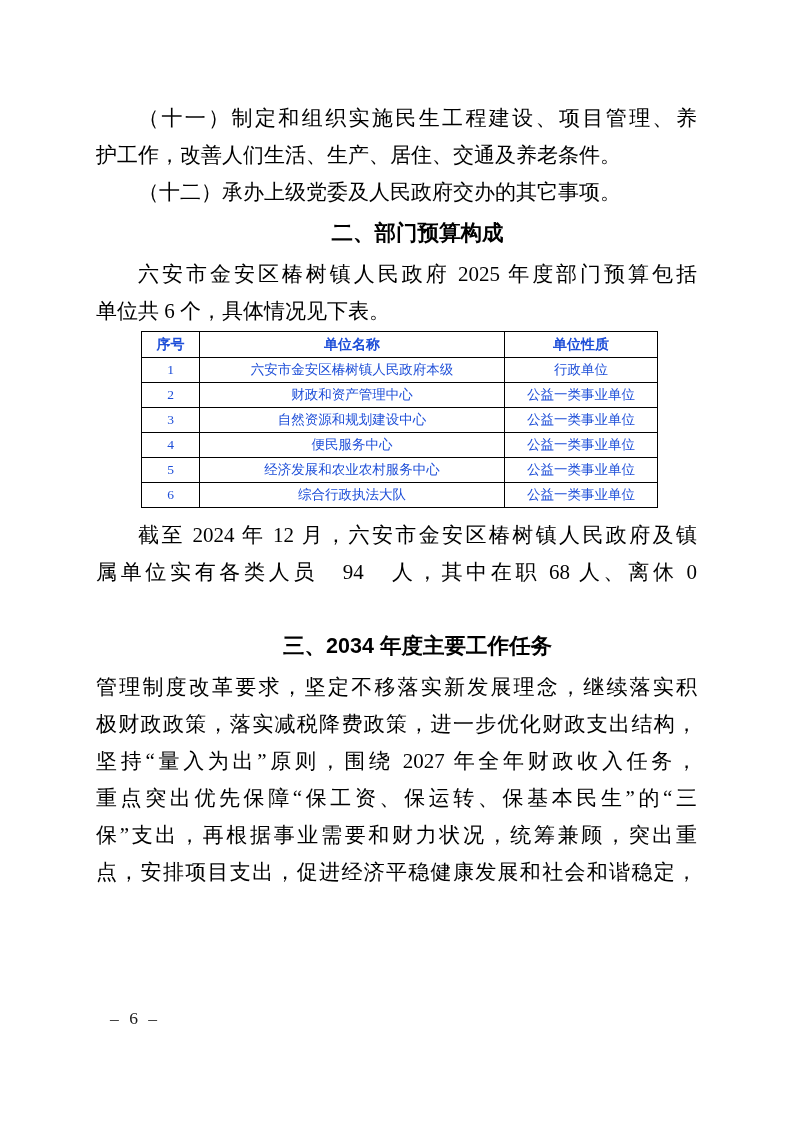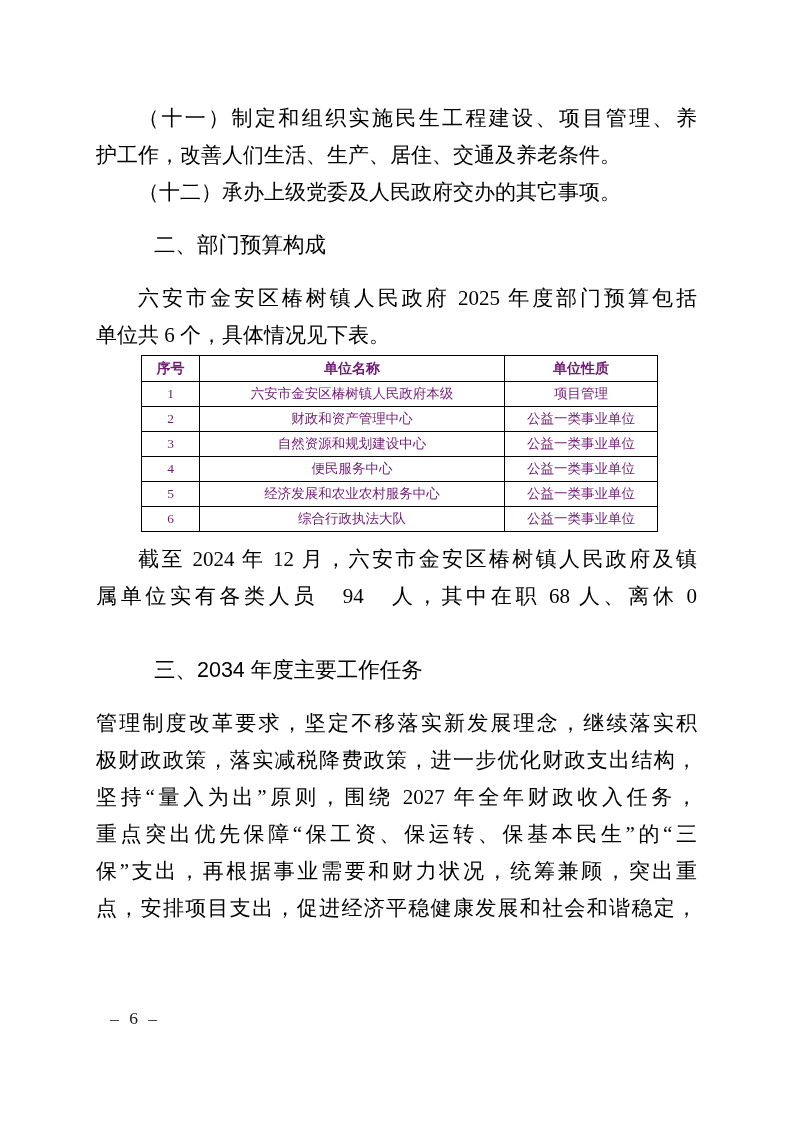--- a/index.html
+++ b/index.html
@@ -22,33 +22,34 @@
     color: #000000;
   }
   .para .line.just {
     text-align: justify;
     text-align-last: justify;
     text-justify: inter-character;
   }
   .para .line.indent { text-indent: 42px; }
   .heading {
     font-family: "Liberation Sans", "DejaVu Sans", sans-serif;
-    font-weight: 400;
+    font-weight: 700;
     font-size: 21.5px;
     line-height: 37px;
-    margin: 16px;
+    margin: 4px;
     text-indent: 42px;
     color: #000000;
+    text-align: center;
   }
   .heading.spaced { margin-top: 37px; }
   table.unit-table {
     border-collapse: collapse;
     margin: 1px 0 9px 45px;
     font-size: 13.5px;
-    color: #701a75;
+    color: #1d4ed8;
     table-layout: fixed;
   }
   table.unit-table th, table.unit-table td {
     border: 1px solid #000000;
     text-align: center;
     vertical-align: middle;
     padding: 0;
     overflow: hidden;
   }
   table.unit-table th {
@@ -95,21 +96,21 @@
         <tr>
           <th class="col-index">序号</th>
           <th class="col-name">单位名称</th>
           <th class="col-type">单位性质</th>
         </tr>
       </thead>
       <tbody>
         <tr>
           <td class="col-index">1</td>
           <td class="col-name">六安市金安区椿树镇人民政府本级</td>
-          <td class="col-type">项目管理</td>
+          <td class="col-type">行政单位</td>
         </tr>
         <tr>
           <td class="col-index">2</td>
           <td class="col-name">财政和资产管理中心</td>
           <td class="col-type">公益一类事业单位</td>
         </tr>
         <tr>
           <td class="col-index">3</td>
           <td class="col-name">自然资源和规划建设中心</td>
           <td class="col-type">公益一类事业单位</td>

